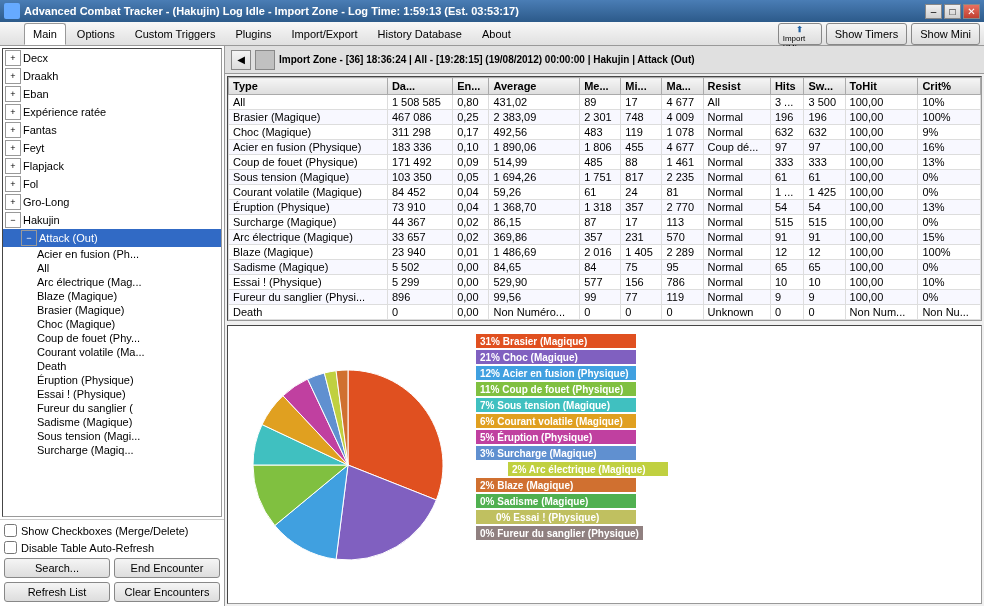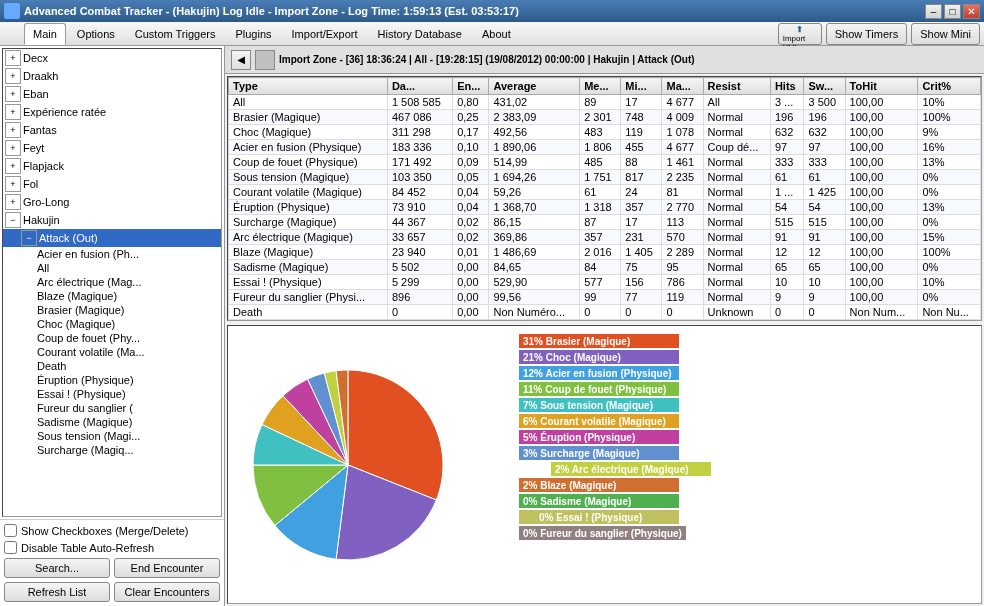--- a/index.html
+++ b/index.html
@@ -182,21 +182,20 @@
     tbody td:first-child { font-weight: normal; }
 
     
     .chart-area {
       flex: 1;
       display: flex;
       margin: 2px;
       background: white;
       border: 1px inset #999;
       overflow: hidden;
-      gap: 43px;
     }
     .pie-container {
       width: 240px;
       display: flex;
       align-items: center;
       justify-content: center;
       padding: 10px;
     }
     .legend-container {
       flex: 1;

